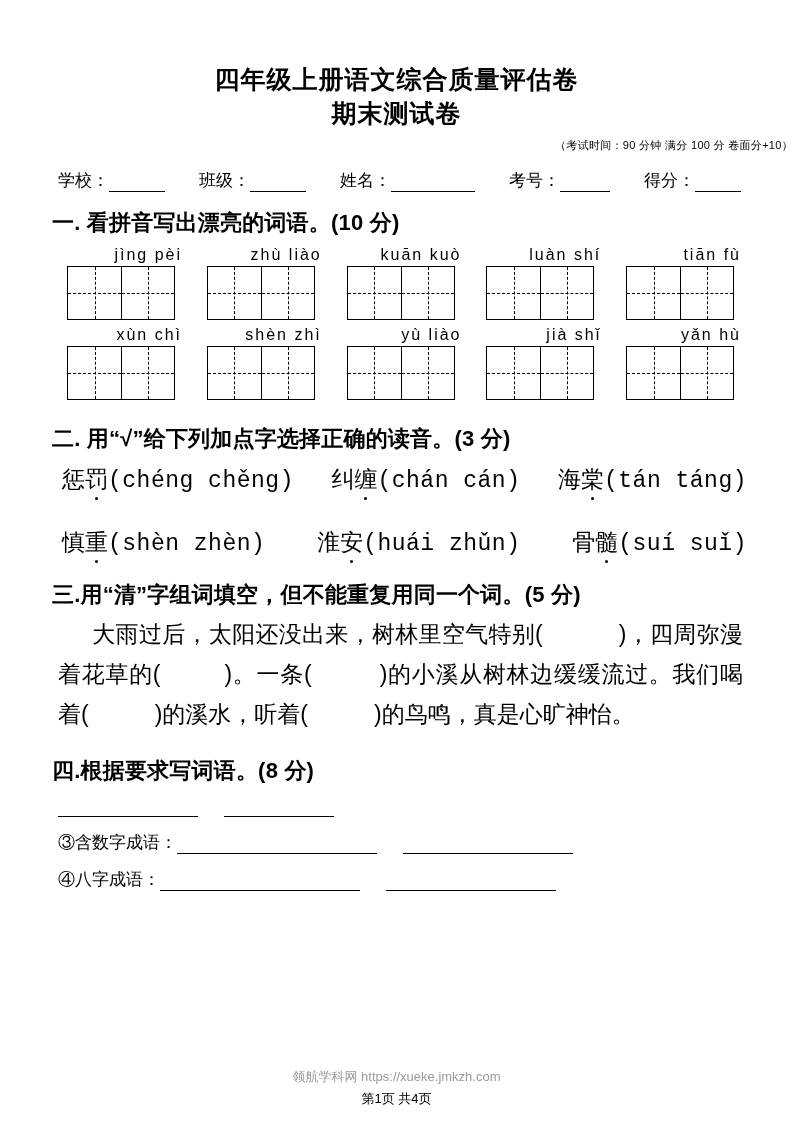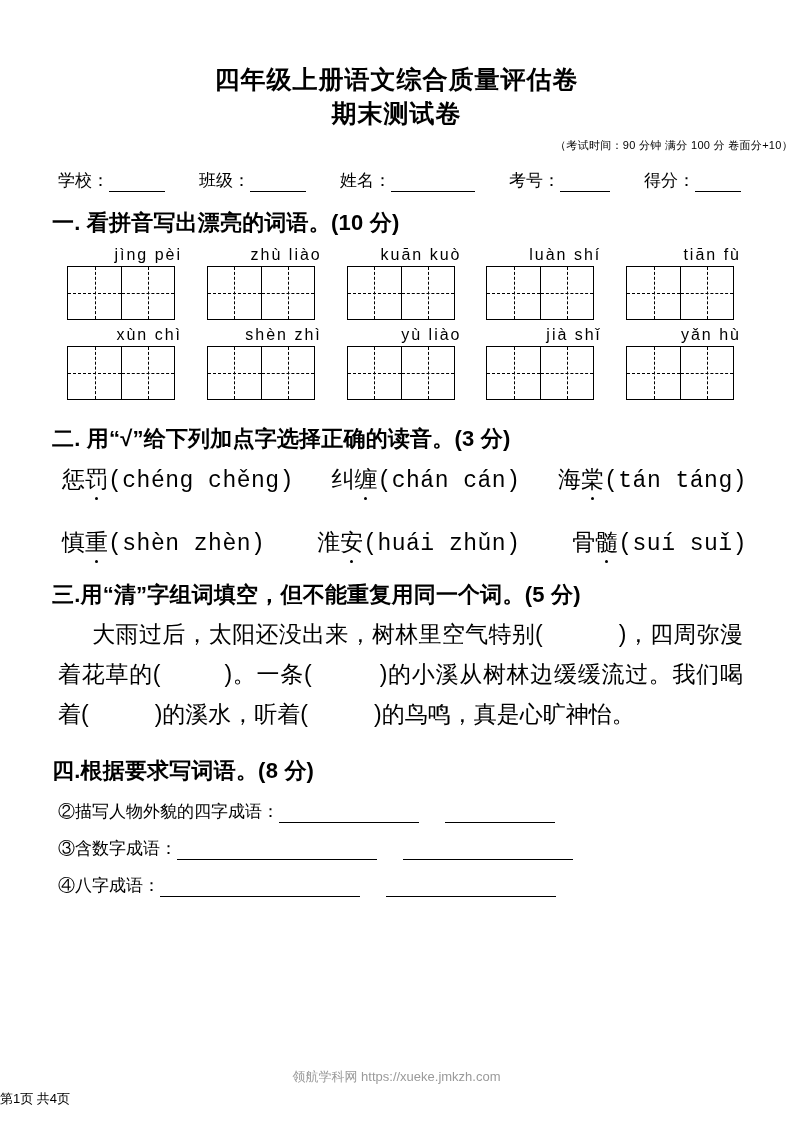--- a/index.html
+++ b/index.html
@@ -181,21 +181,21 @@
     left: 0; right: 0;
     text-align: center;
     font-size: 13px;
     color: #9a9a9a;
     font-family: "Liberation Sans", sans-serif;
   }
   .footer-page {
     position: absolute;
     bottom: 14px;
     left: 0; right: 0;
-    text-align: left;
+    text-align: center;
     font-size: 13px;
     font-family: "Liberation Sans", sans-serif;
     color: #000;
   }
 </style>
 </head>
 <body>
 
 <div class="page">
 
@@ -339,21 +339,20 @@
   <div class="sec-head" style="margin-top:22px">三.用“清”字组词填空，但不能重复用同一个词。(5 分)</div>
 
   <div class="para">
     <span class="indent"></span><span>大雨过后，太阳还没出来，树林里空气特别(</span><span class="paren-blank"></span><span>)，四周弥漫着花草的(</span><span class="paren-blank" style="min-width:64px"></span><span>)。一条(</span><span class="paren-blank" style="min-width:68px"></span><span>)的小溪从树林边缓缓流过。我们喝着(</span><span class="paren-blank" style="min-width:66px"></span><span>)的溪水，听着(</span><span class="paren-blank" style="min-width:66px"></span><span>)的鸟鸣，真是心旷神怡。</span>
   </div>
 
   <div class="sec-head" style="margin-top:22px">四.根据要求写词语。(8 分)</div>
 
   <div class="req-block">
     <div class="req-row">
-      <span class="req-label">②描写人物外貌的四字成语：</span>
       <span class="req-line" style="width:140px"></span>
       <span class="req-gap"></span>
       <span class="req-line" style="width:110px"></span>
     </div>
     <div class="req-row">
       <span class="req-label">③含数字成语：</span>
       <span class="req-line" style="width:200px"></span>
       <span class="req-gap"></span>
       <span class="req-line" style="width:170px"></span>
     </div>

